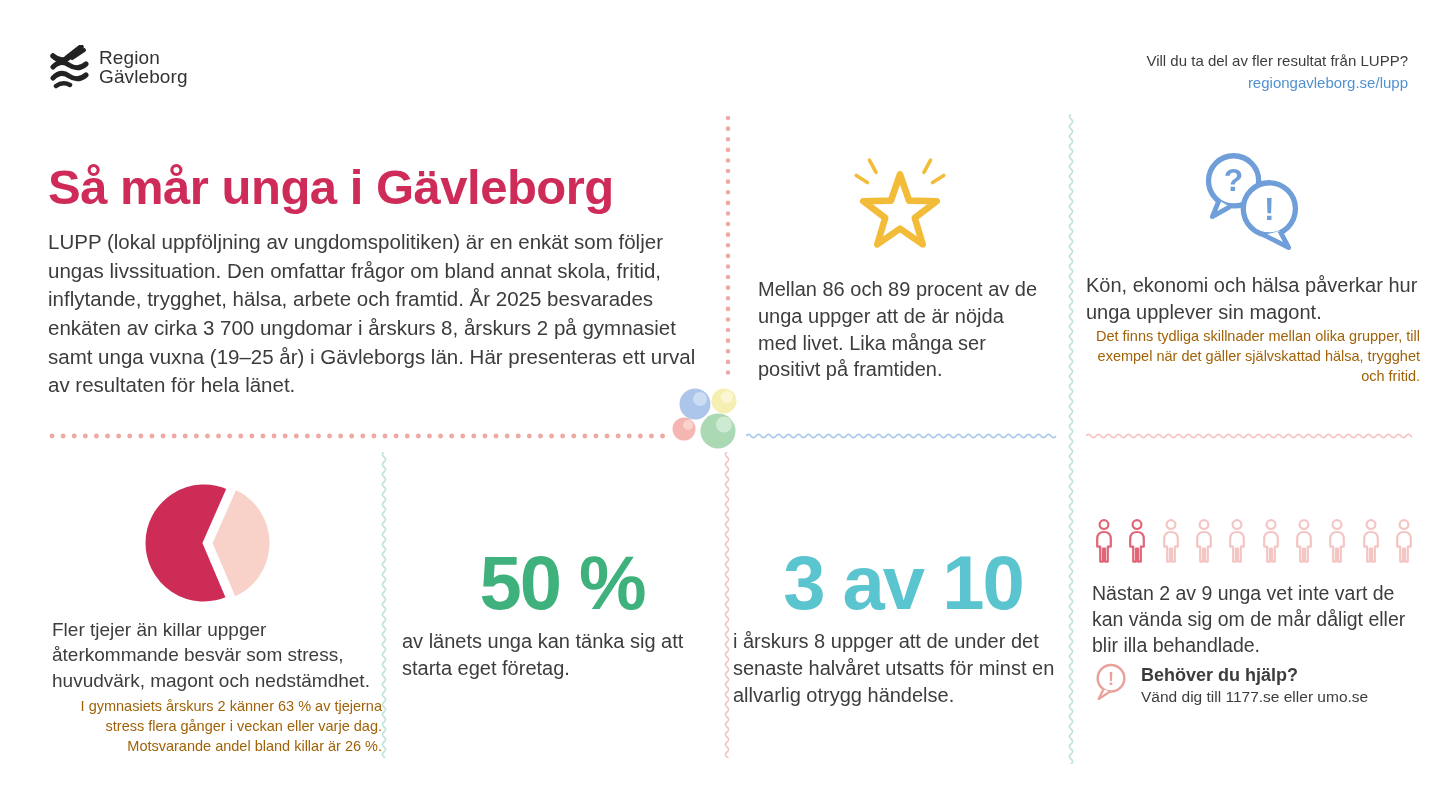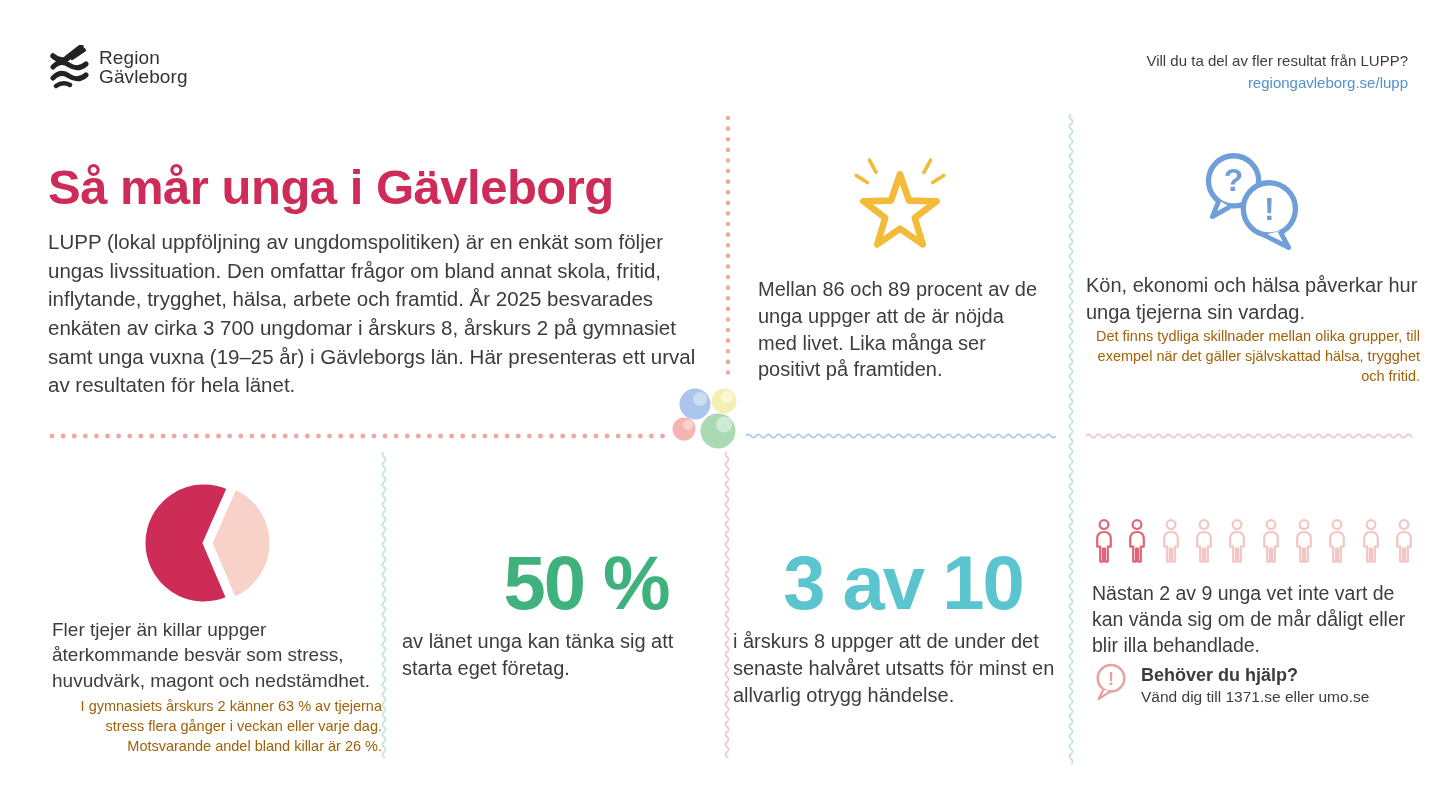--- a/index.html
+++ b/index.html
@@ -112,32 +112,32 @@
   <div class="abs panel-text" style="left:758px;top:276px;width:290px">Mellan 86 och 89 procent av de unga uppger att de är nöjda med livet. Lika många ser positivt på framtiden.</div>
 
   <svg class="abs" style="left:1192px;top:148px" width="118" height="114" viewBox="0 0 120 118">
     <circle cx="42" cy="34" r="26" fill="#fff" stroke="#6f9ed9" stroke-width="5.5"></circle>
     <path d="M27 54 L20 71 L38 61" fill="#fff" stroke="#6f9ed9" stroke-width="5" stroke-linejoin="round"></path>
     <text x="42" y="45" text-anchor="middle" font-family="Liberation Sans, DejaVu Sans, sans-serif" font-size="33" font-weight="700" fill="#6f9ed9">?</text>
     <circle cx="79" cy="63" r="27" fill="#fff" stroke="#6f9ed9" stroke-width="5.5"></circle>
     <path d="M90 86 L99 103 L73 90" fill="#fff" stroke="#6f9ed9" stroke-width="5" stroke-linejoin="round"></path>
     <text x="79" y="75" text-anchor="middle" font-family="Liberation Sans, DejaVu Sans, sans-serif" font-size="33" font-weight="700" fill="#6f9ed9">!</text>
   </svg>
-  <div class="abs panel-text" style="left:1086px;top:272px;width:334px">Kön, ekonomi och hälsa påverkar hur unga tjejerna sin vardag.</div>
+  <div class="abs panel-text" style="left:1086px;top:272px;width:334px">Kön, ekonomi och hälsa påverkar hur unga upplever sin magont.</div>
   <div class="abs panel-sub" style="left:1086px;top:326px;width:334px">Det finns tydliga skillnader mellan olika grupper, till exempel när det gäller självskattad hälsa, trygghet och fritid.</div>
 
   <svg class="abs" style="left:132px;top:477px" width="150" height="140" viewBox="0 0 150 140">
       <path d="M72 66 L95.44386770935644 121.23029120714642 A60 60 0 1 1 96.21271778114338 11.102419929010509 Z" fill="#cd2c57" stroke="#fff" stroke-width="3" stroke-linejoin="round"></path>
       <path d="M78.99982941493776 66.04886882208572 L103.21254719608115 11.151288751096232 A60 60 0 0 1 102.4436971242942 121.27916002923214 Z" fill="#f8d2c9" stroke="#fff" stroke-width="3" stroke-linejoin="round"></path>
     </svg>
   <div class="abs panel-text" style="left:52px;top:617px;width:330px;font-size:19px">Fler tjejer än killar uppger återkommande besvär som stress, huvudvärk, magont och nedstämdhet.</div>
   <div class="abs panel-sub" style="left:52px;top:696px;width:330px">I gymnasiets årskurs 2 känner 63 % av tjejerna stress flera gånger i veckan eller varje dag. Motsvarande andel bland killar är 26 %.</div>
 
-  <div class="abs bignum green" style="left:436px;top:545px;width:300px">50 %</div>
-  <div class="abs panel-text" style="left:402px;top:628px;width:320px">av länet unga kan tänka sig att starta eget företag.</div>
+  <div class="abs bignum green" style="left:412px;top:545px;width:300px">50 %</div>
+  <div class="abs panel-text" style="left:402px;top:628px;width:320px">av länets unga kan tänka sig att starta eget företag.</div>
 
   <div class="abs bignum teal" style="left:738px;top:545px;width:330px">3 av 10</div>
   <div class="abs panel-text" style="left:733px;top:628px;width:340px">i årskurs 8 uppger att de under det senaste halvåret utsatts för minst en allvarlig otrygg händelse.</div>
 
   <div class="abs pictorow" style="left:1092px;top:518px">
       <svg class="person hl" width="24" height="46" viewBox="0 0 24 46">
         <use href="#person-shape"></use>
       </svg>
       <svg class="person hl" width="24" height="46" viewBox="0 0 24 46">
         <use href="#person-shape"></use>
@@ -167,15 +167,15 @@
         <use href="#person-shape"></use>
       </svg>
     </div>
   <div class="abs left-text" style="left:1092px;top:581px;width:330px">Nästan 2 av 9 unga vet inte vart de kan vända sig om de mår dåligt eller blir illa behandlade.</div>
   <svg class="abs" style="left:1092px;top:661px" width="38" height="42" viewBox="0 0 40 44">
     <circle cx="20" cy="18" r="14" fill="#fff" stroke="#e8a19b" stroke-width="2.6"></circle>
     <text x="20" y="25" text-anchor="middle" font-family="Liberation Sans, DejaVu Sans, sans-serif" font-size="19" font-weight="700" fill="#e8a19b">!</text>
     <path d="M12 30 L7 40 L19 32" fill="#fff" stroke="#e8a19b" stroke-width="2.4" stroke-linejoin="round"></path>
   </svg>
   <div class="abs help-head" style="left:1141px;top:663px">Behöver du hjälp?</div>
-  <div class="abs help-sub" style="left:1141px;top:686px">Vänd dig till 1371.se eller umo.se</div>
+  <div class="abs help-sub" style="left:1141px;top:686px">Vänd dig till 1177.se eller umo.se</div>
 
 </div>
 
 </body></html>

